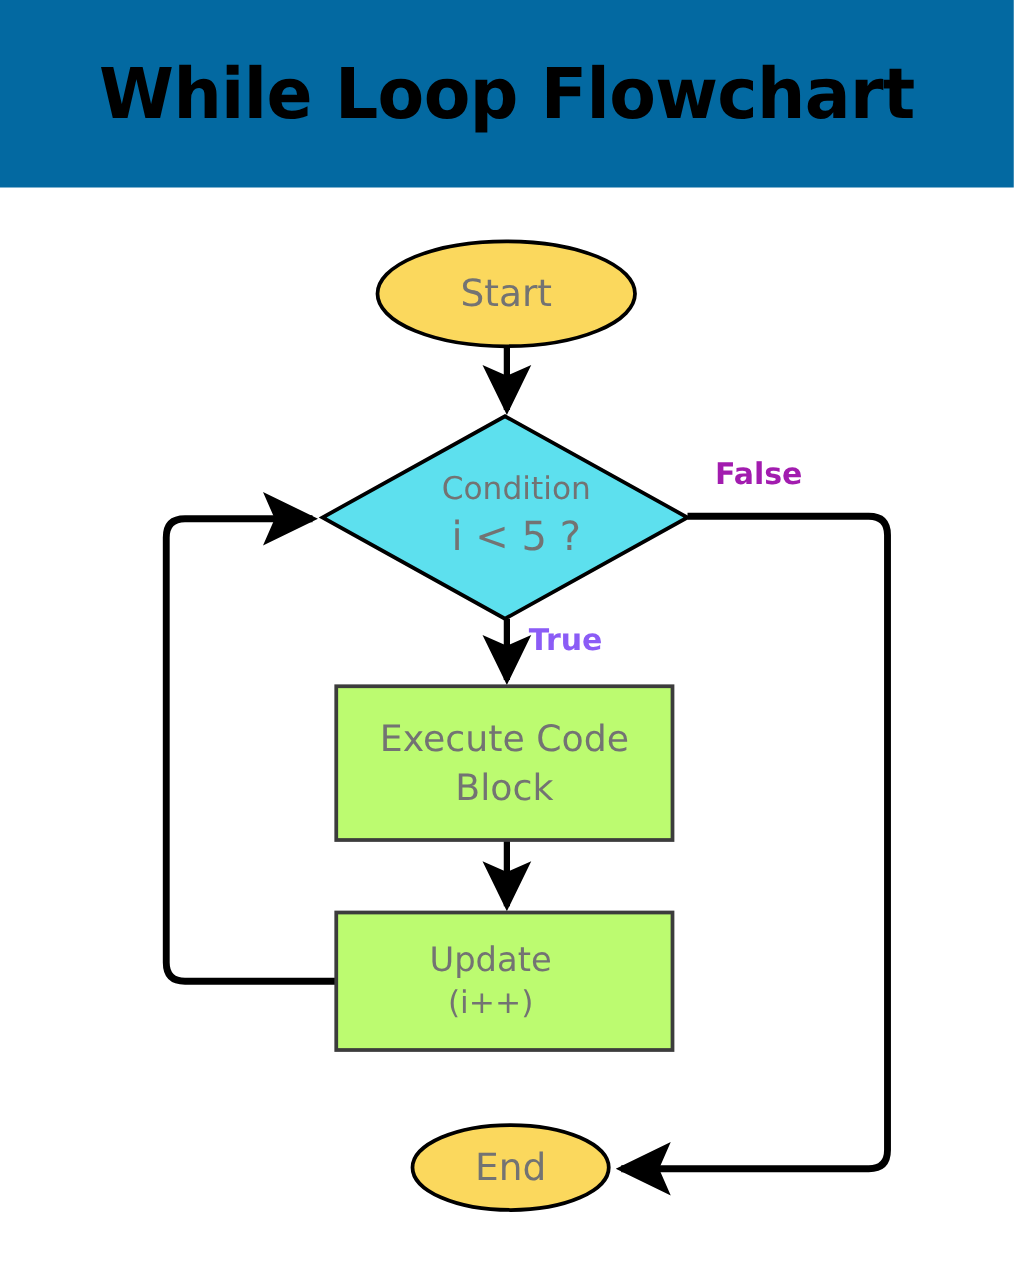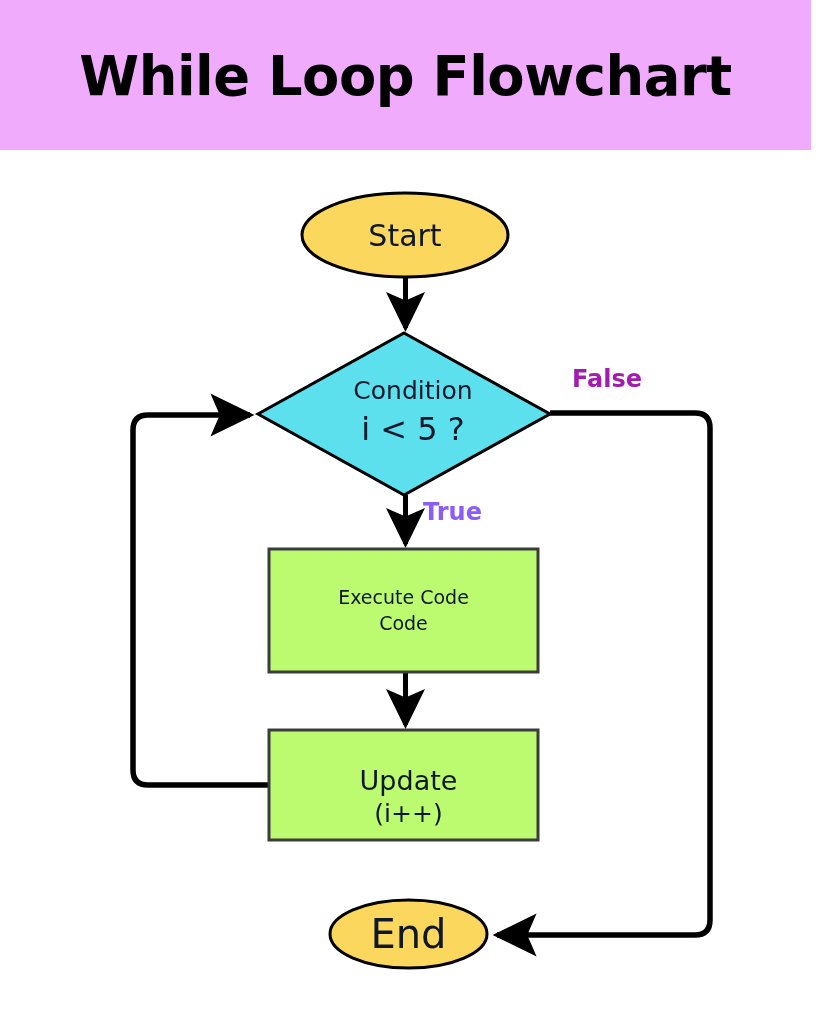--- a/index.html
+++ b/index.html
@@ -20,21 +20,21 @@
     height: 1024px;
     background: #ffffff;
   }
   
   #header-banner {
     position: absolute;
     left: 0px;
     top: 0px;
     width: 811px;
     height: 150px;
-    background: #f0abfc;
+    background: #0369a1;
   }
   #page-title {
     position: absolute;
     left: 0px;
     top: 0px;
     width: 811px;
     height: 150px;
     display: flex;
     align-items: center;
     justify-content: center;
@@ -54,56 +54,55 @@
     width: 819px;
     height: 1024px;
   }
   .node-label {
     position: absolute;
     display: flex;
     flex-direction: column;
     align-items: center;
     justify-content: center;
     text-align: center;
-    color: #0f172a;
+    color: #737373;
     pointer-events: none;
     font-family: "DejaVu Sans", sans-serif;
   }
   
   #start-label {
     left: 302px; top: 193px; width: 206px; height: 84px;
     font-size: 30px;
   }
   
   #condition-label {
     left: 288px; top: 368px; width: 250px; height: 90px;
     font-size: 25px;
     line-height: 1.36;
     align-items: center;
   }
   #condition-label .line2 { font-size: 32px; }
   
   #execute-label {
     left: 269px; top: 549px; width: 269px; height: 123px;
-    font-size: 19px;
+    font-size: 29px;
     line-height: 1.32;
     align-items: center;
   }
   
   #update-label {
-    left: 274px; top: 730px; width: 269px; height: 110px;
+    left: 258px; top: 730px; width: 269px; height: 110px;
     font-size: 27px;
     line-height: 1.30;
-    margin-top: 12px;
   }
   #update-label .line2 { font-size: 25px; }
   
   #end-label {
     left: 330px; top: 900px; width: 157px; height: 68px;
-    font-size: 40px;
+    font-size: 30px;
   }
   
   .edge-label {
     position: absolute;
     font-family: "DejaVu Sans", sans-serif;
     font-weight: 700;
     font-size: 24px;
     white-space: nowrap;
     pointer-events: none;
   }
@@ -157,21 +156,21 @@
     <span>Start</span>
   </div>
 
   <div class="node-label" id="condition-label">
     <span class="line1">Condition</span>
     <span class="line2">i &lt; 5 ?</span>
   </div>
 
   <div class="node-label" id="execute-label">
     <span class="line1">Execute Code</span>
-    <span class="line2">Code</span>
+    <span class="line2">Block</span>
   </div>
 
   <div class="node-label" id="update-label">
     <span class="line1">Update</span>
     <span class="line2">(i++)</span>
   </div>
 
   <div class="node-label" id="end-label">
     <span>End</span>
   </div>

